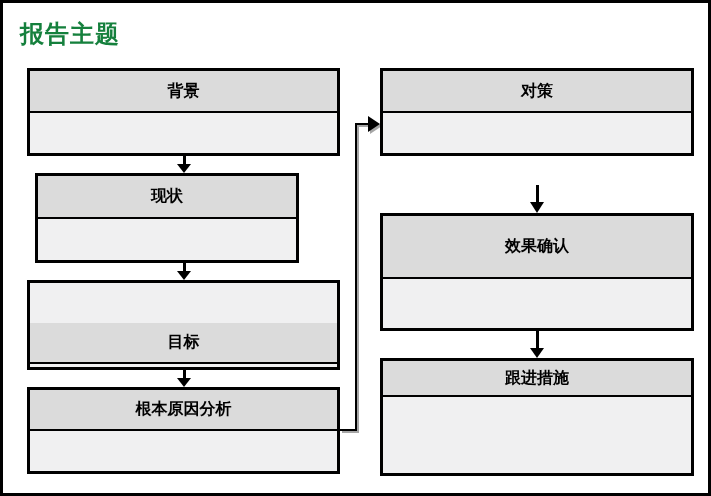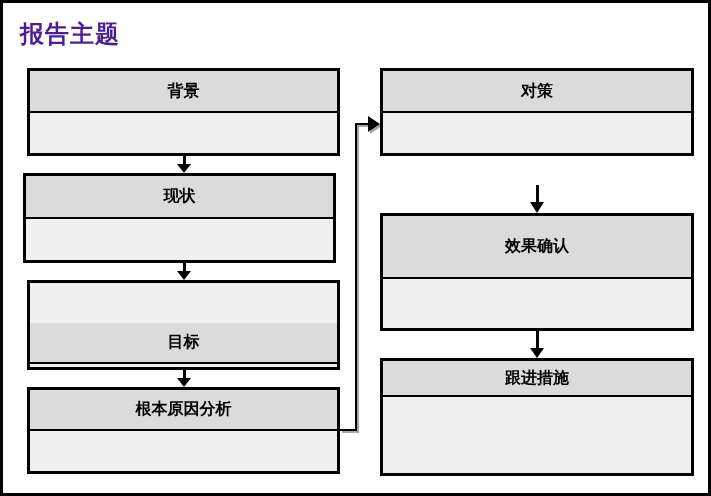--- a/index.html
+++ b/index.html
@@ -14,21 +14,21 @@
     position:relative;
     width:711px;height:496px;
     background:var(--background);
     border:3px solid var(--border);
     box-sizing:border-box;
     overflow:hidden;
   }
   .title{
     position:absolute;left:17px;top:15px;
     margin:0;
-    font-size:24px;font-weight:bold;color:#4c1d95;
+    font-size:24px;font-weight:bold;color:#15803d;
     letter-spacing:1px;
     white-space:nowrap;
   }
   .box{
     position:absolute;
     border:3px solid var(--border);
     box-sizing:border-box;
     background:var(--body-fill);
     display:flex;flex-direction:column;
   }
@@ -37,21 +37,21 @@
     background:var(--header-fill);
     display:flex;align-items:center;justify-content:center;
     font-size:16px;font-weight:bold;color:#000;
     box-sizing:border-box;
     flex:0 0 auto;
   }
   .box-body{flex:1 1 auto;background:var(--body-fill);}
   
   .b1{left:24px;top:65px;width:313px;height:88px;}
   .b1 .box-header{height:42px;}
-  .b2{left:20px;top:170px;width:313px;height:90px;}
+  .b2{left:32px;top:170px;width:264px;height:90px;}
   .b2 .box-header{height:43px;}
   .b3{left:24px;top:277px;width:313px;height:90px;}
   .b3 .box-header{height:41px;margin-top:40px;}
   .b4{left:24px;top:384px;width:313px;height:87px;}
   .b4 .box-header{height:41px;}
   
   .b5{left:377px;top:65px;width:314px;height:88px;}
   .b5 .box-header{height:42px;}
   .b6{left:377px;top:210px;width:314px;height:118px;}
   .b6 .box-header{height:63px;}

